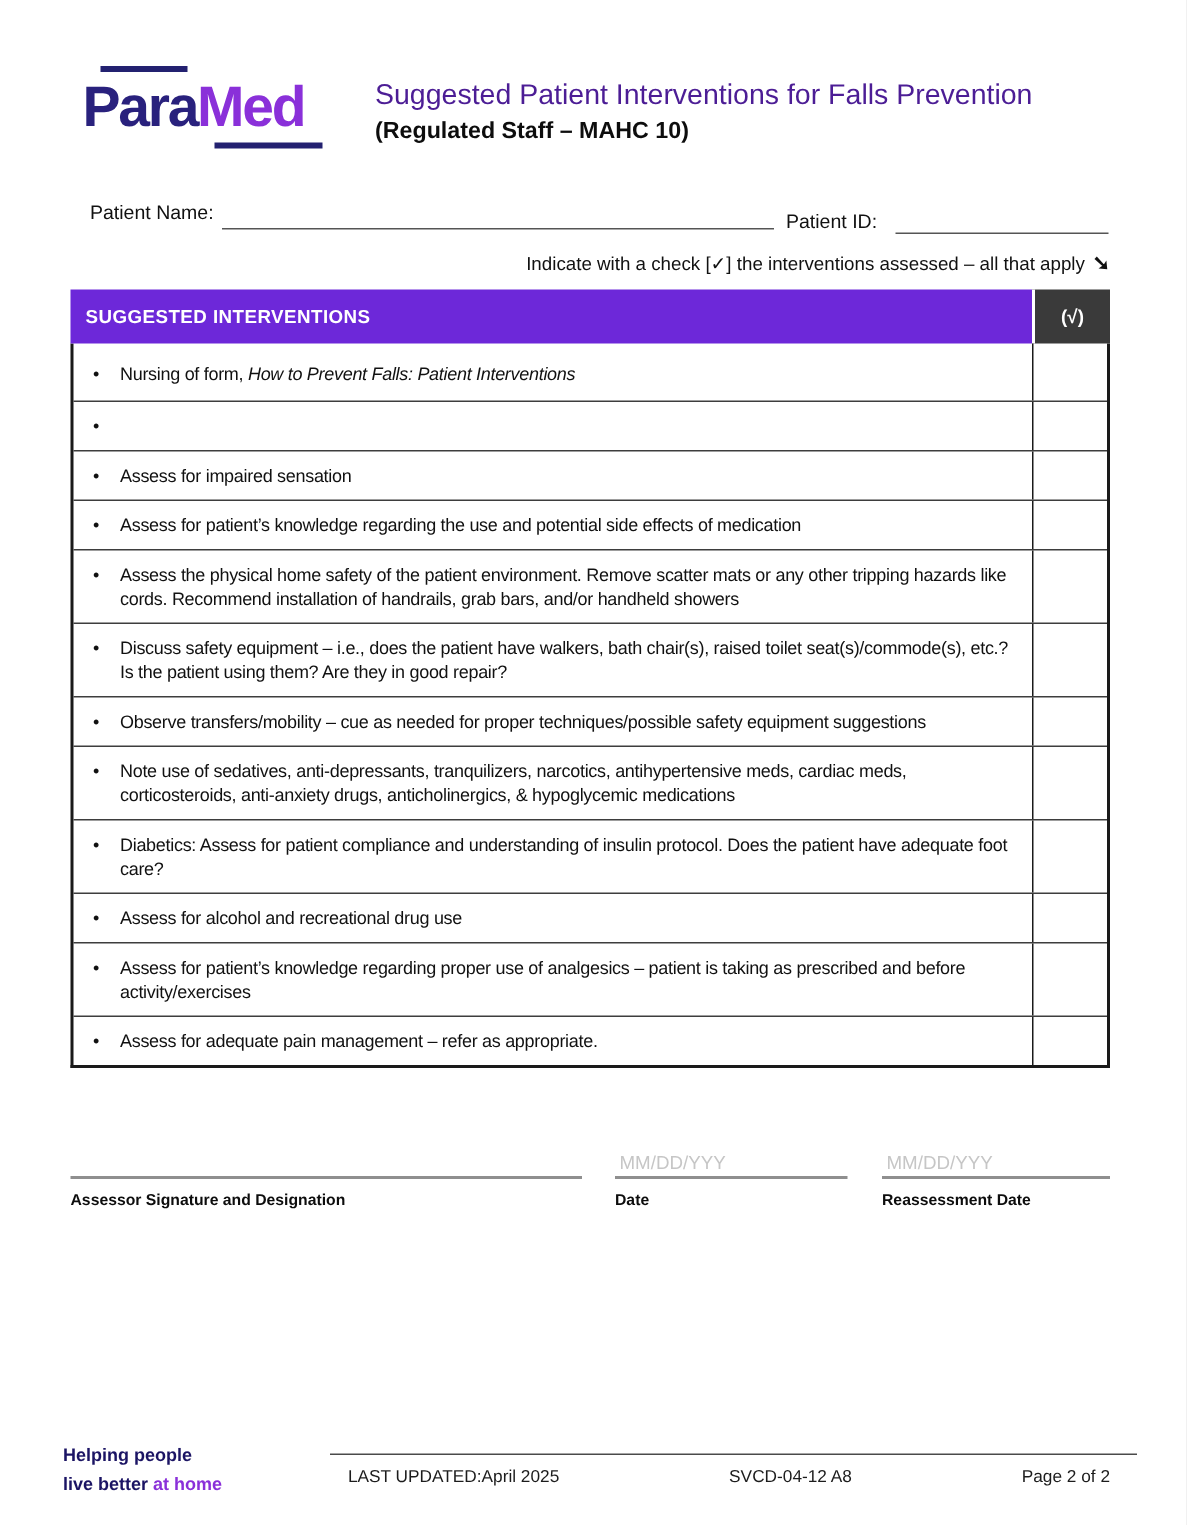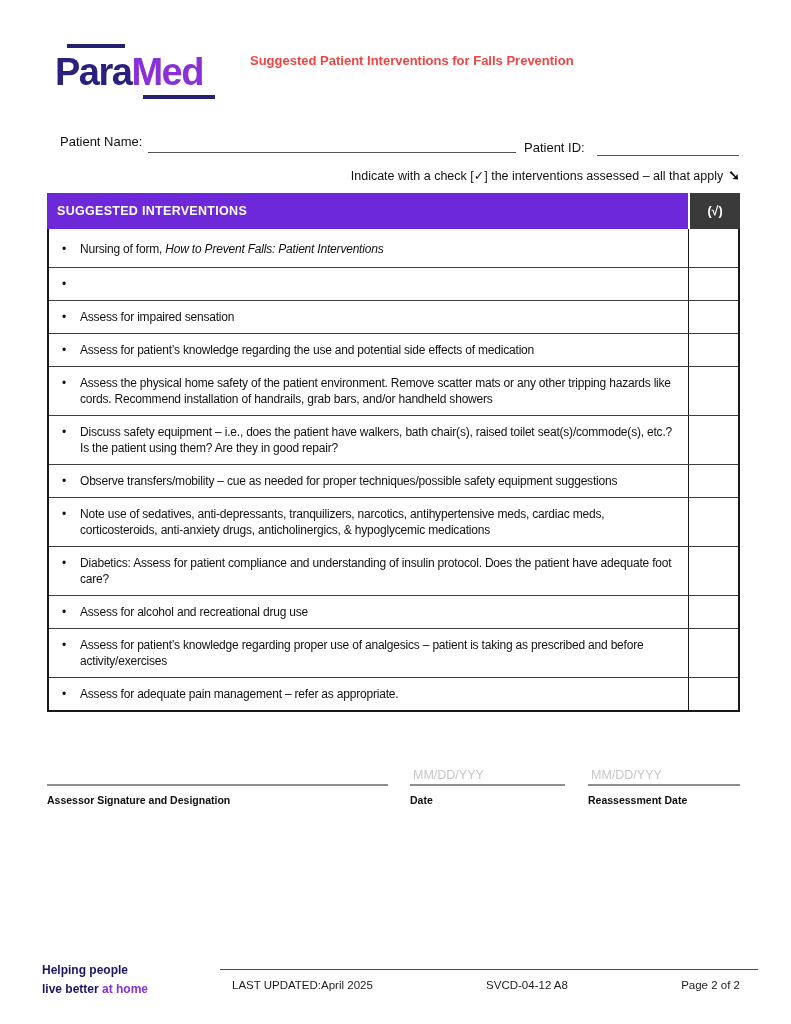--- a/index.html
+++ b/index.html
@@ -12,21 +12,21 @@
 
   
   .logo { position:absolute; left:55px; top:44px; }
   .logo-line-top { width:58px; height:4px; background:#232170; margin-left:12px; margin-bottom:7px; }
   .logo-text { font-size:38px; font-weight:bold; letter-spacing:-1.5px; line-height:34px; color:#29217d; }
   .logo-med { color:#8a30d9; }
   .logo-line-bottom { width:72px; height:4px; background:#232170; margin-left:88px; margin-top:6px; }
 
   
   .titles { position:absolute; left:250px; top:53px; width:500px; }
-  .titles h1 { font-size:13px; font-weight:bold; color:#ef4444; }
+  .titles h1 { font-size:19px; font-weight:normal; color:#4c1d95; }
   .titles h2 { font-size:15.5px; font-weight:bold; margin-top:4px; color:#0d0d0d; }
 
   
   .pn-label  { position:absolute; left:60px;  top:134px; font-size:13px; }
   .pn-line   { position:absolute; left:148px; top:136px; width:368px; height:17px; border-bottom:1.5px solid #555; }
   .pid-label { position:absolute; left:524px; top:140px; font-size:13px; }
   .pid-line  { position:absolute; left:597px; top:141px; width:142px; height:15px; border-bottom:1.5px solid #555; }
 
   
   .instruction { position:absolute; right:51px; top:167px; font-size:12.5px; white-space:nowrap; }
@@ -76,20 +76,21 @@
 <div class="page">
 
   <div class="logo">
     <div class="logo-line-top"></div>
     <div class="logo-text"><span>Para</span><span class="logo-med">Med</span></div>
     <div class="logo-line-bottom"></div>
   </div>
 
   <div class="titles">
     <h1>Suggested Patient Interventions for Falls Prevention</h1>
+    <h2>(Regulated Staff – MAHC 10)</h2>
   </div>
 
   <span class="pn-label">Patient Name:</span>
   <span class="pn-line"></span>
   <span class="pid-label">Patient ID:</span>
   <span class="pid-line"></span>
 
   <div class="instruction"><span>Indicate with a check [✓] the interventions assessed – all that apply</span><span class="arrow">➘</span></div>
 
   <section class="ivtable">

